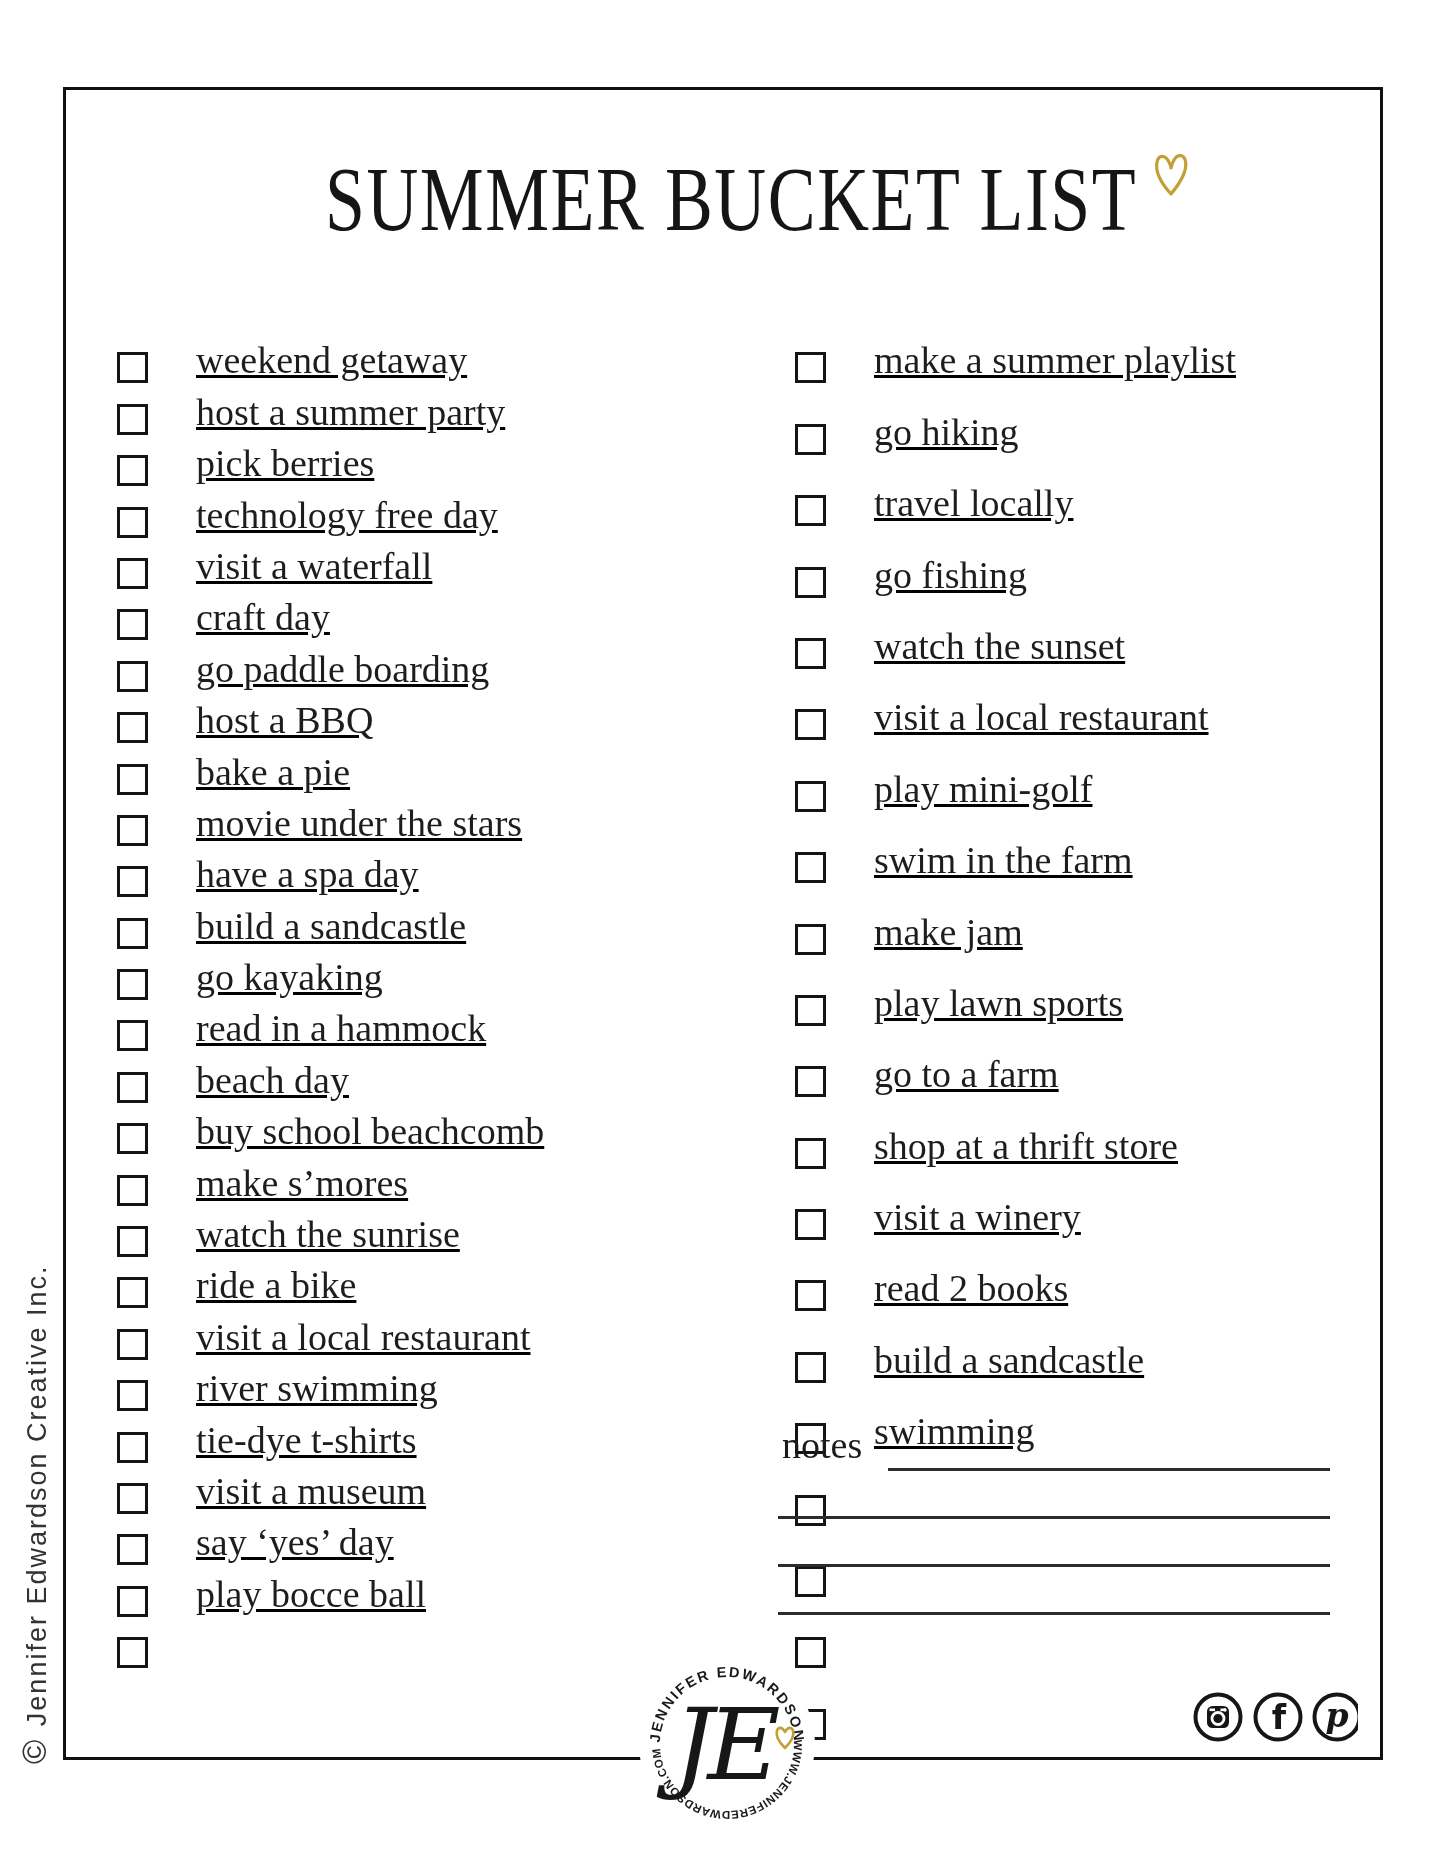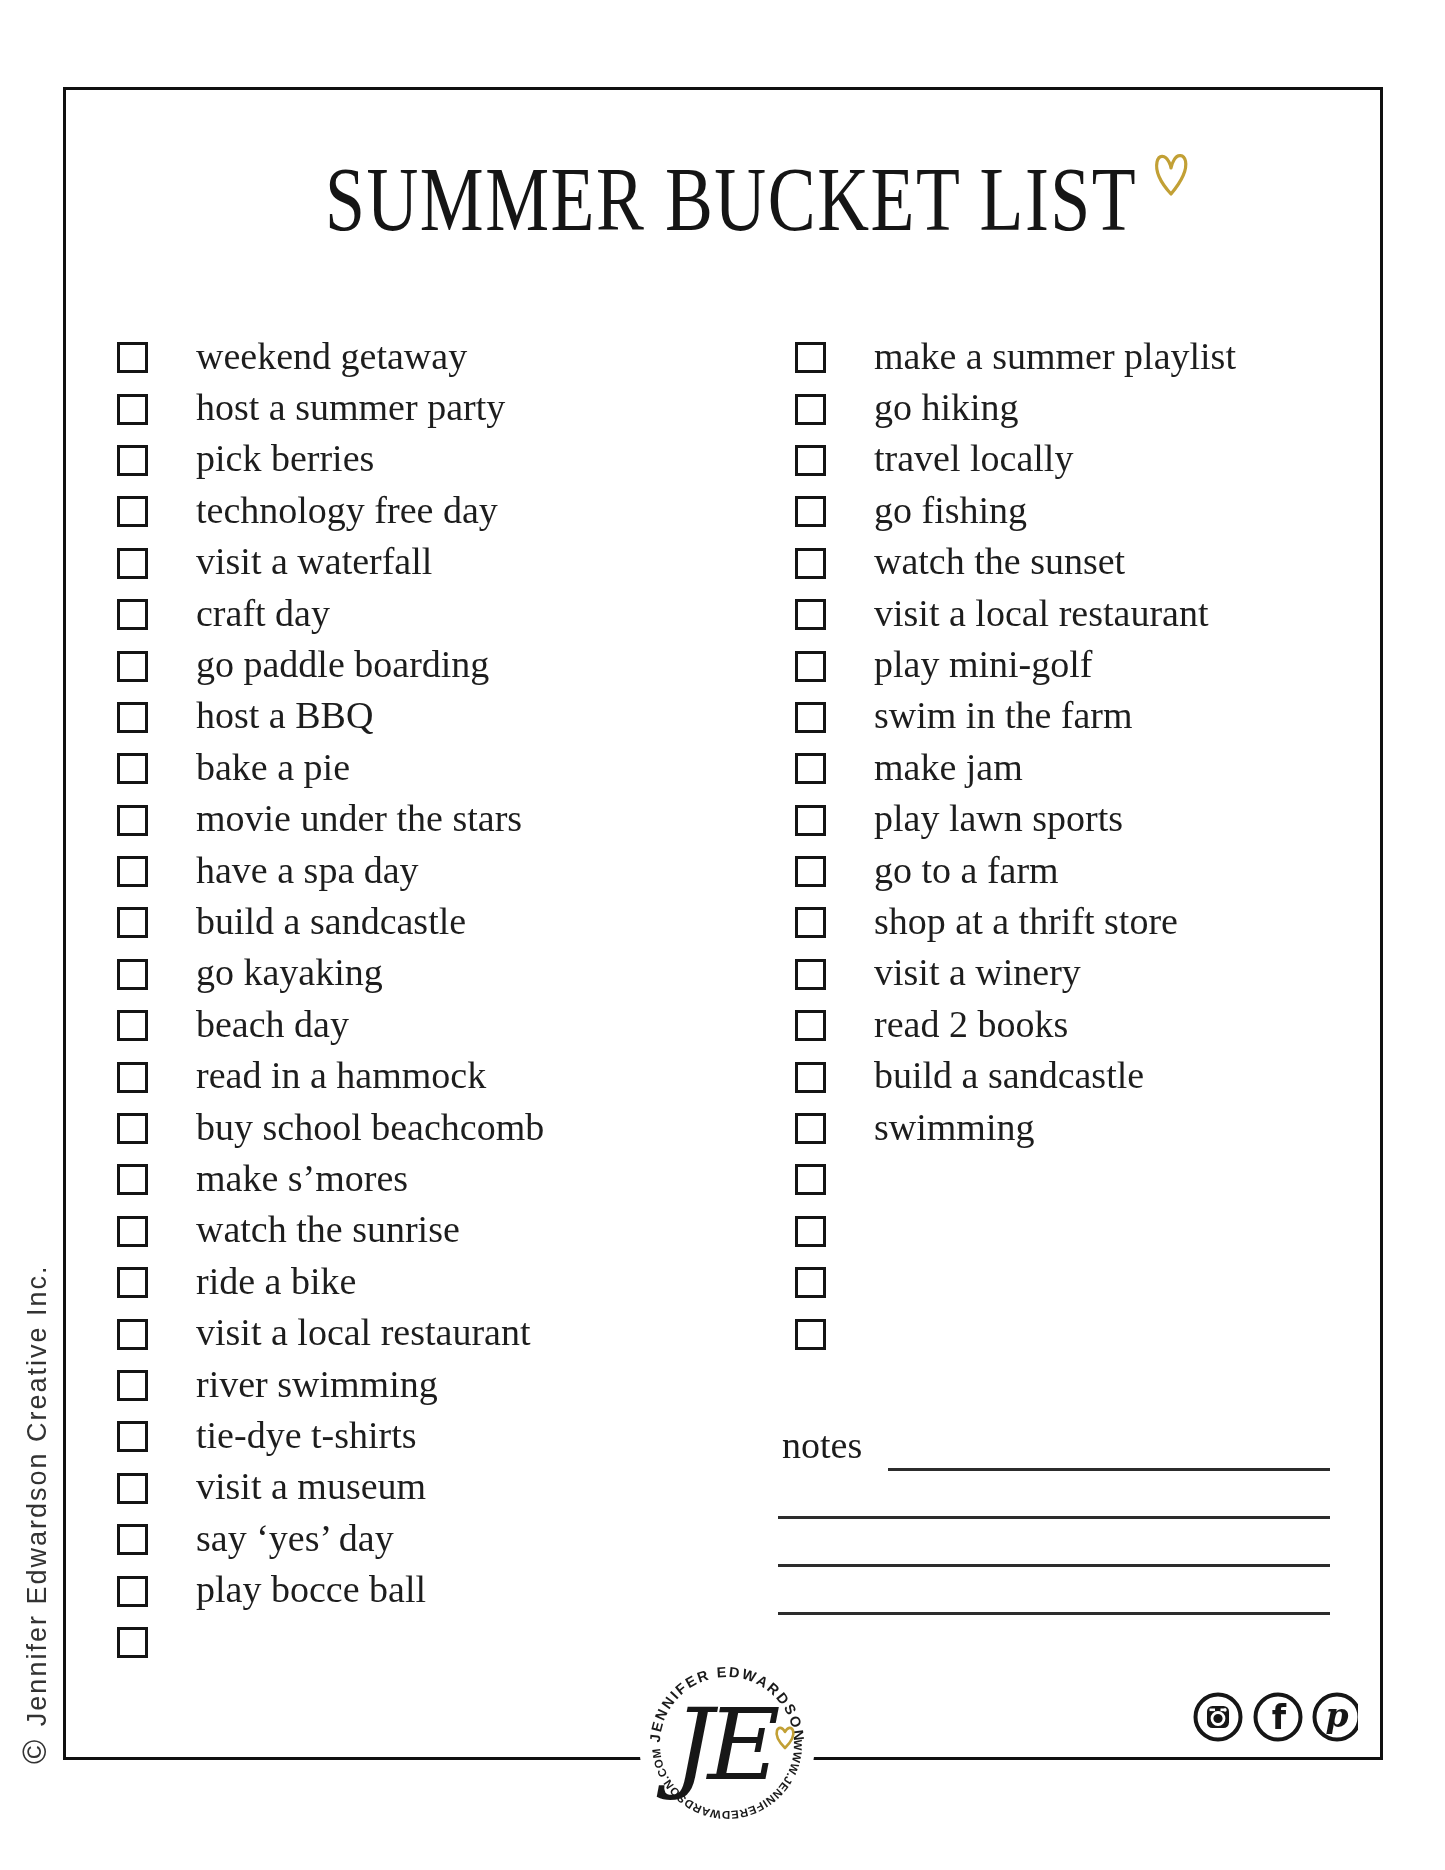--- a/index.html
+++ b/index.html
@@ -10,22 +10,22 @@
            border:3px solid #101010; background:transparent; }
 
   .title { position:absolute; left:325px; top:153px; font-size:92px; line-height:1;
            letter-spacing:2px; color:#151515; white-space:nowrap;
            transform:scaleX(0.78); transform-origin:left center;
            font-family:"Liberation Serif", serif; }
   .title-heart { position:absolute; left:1148px; top:148px; }
 
   .col { position:absolute; top:332px; display:flex; flex-direction:column; }
   .col.left  { left:117px; }
-  .col.right { left:795px; }
-  .row { height:51.4px; display:flex; align-items:center; }
+  .col.right { left:795px;gap:20px; }
+  .row { height:51.4px; display:flex; align-items:flex-end;text-decoration:underline; }
   .cb  { width:31px; height:31px; border:3.5px solid #141414; background:#fff;
          flex:none; margin-right:48px; }
   .lbl { font-size:38px; line-height:1; color:#1d1d1d; white-space:nowrap;
          padding-bottom:4px; }
 
   .notes-label { position:absolute; left:782px; top:1426px; font-size:38px;
                  color:#1b1b1b; line-height:1; }
   .nline { position:absolute; height:0; border-top:3px solid #2c2c2c; }
   .nline.l1 { left:888px; top:1468px; width:442px; }
   .nline.l2 { left:778px; top:1516px; width:552px; }
@@ -115,26 +115,26 @@
       <span class="lbl">build a sandcastle</span>
     </div>
 
     <div class="row">
       <span class="cb"></span>
       <span class="lbl">go kayaking</span>
     </div>
 
     <div class="row">
       <span class="cb"></span>
+      <span class="lbl">read in a hammock</span>
+    </div>
+
+    <div class="row">
+      <span class="cb"></span>
       <span class="lbl">beach day</span>
-    </div>
-
-    <div class="row">
-      <span class="cb"></span>
-      <span class="lbl">read in a hammock</span>
     </div>
 
     <div class="row">
       <span class="cb"></span>
       <span class="lbl">buy school beachcomb</span>
     </div>
 
     <div class="row">
       <span class="cb"></span>
       <span class="lbl">make s’mores</span>

